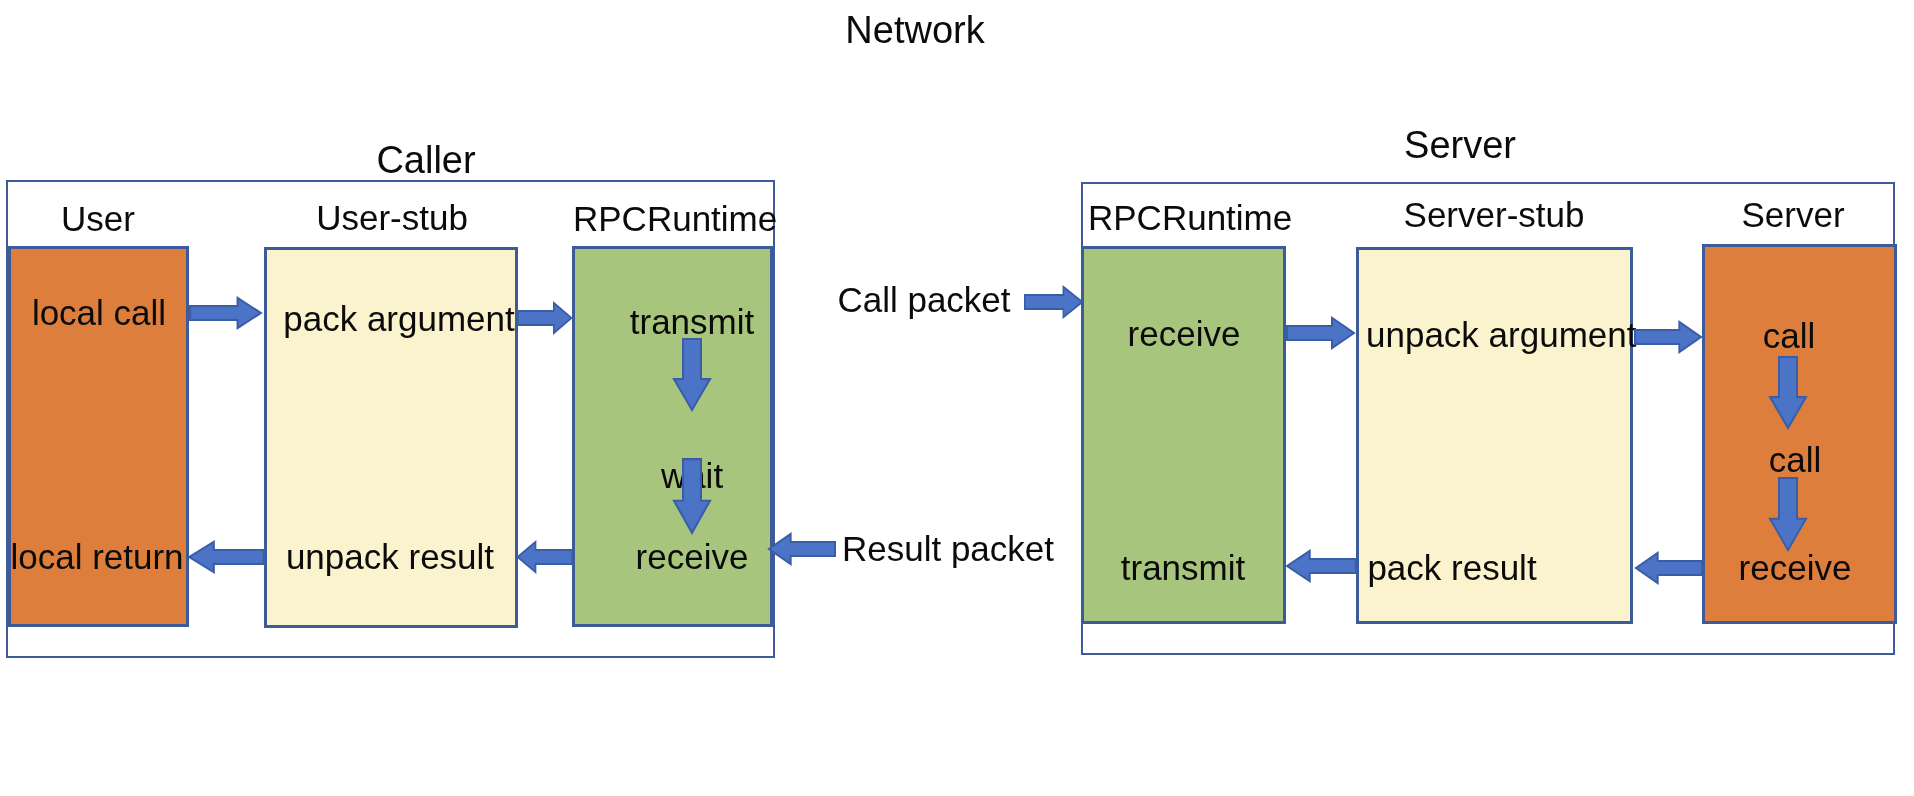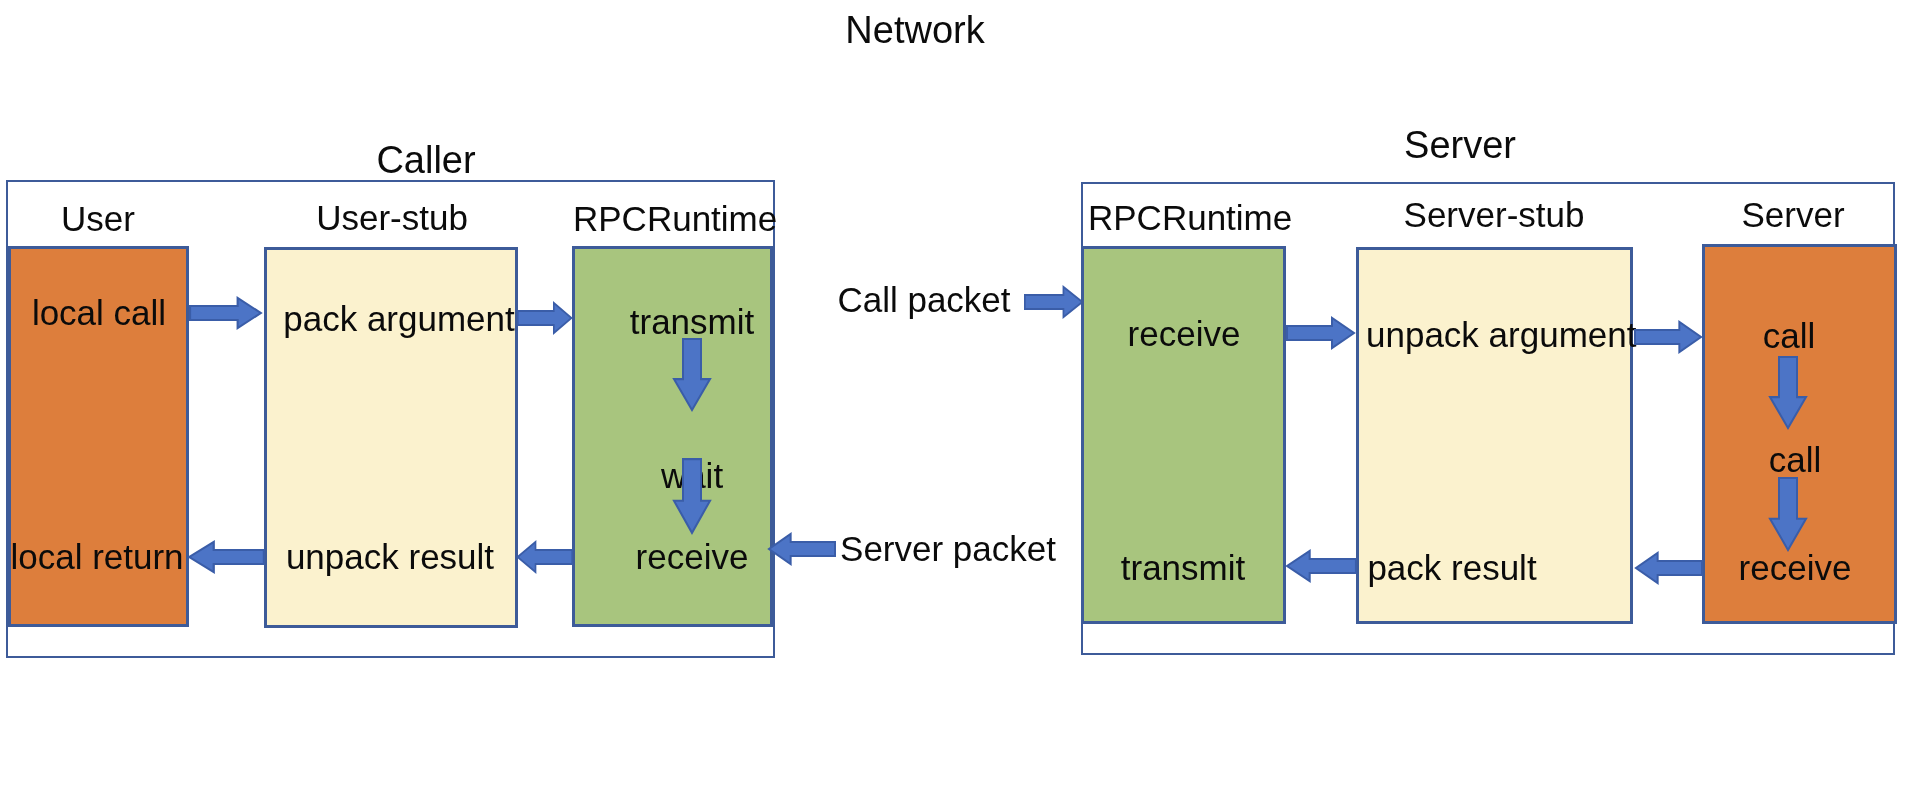--- a/index.html
+++ b/index.html
@@ -19,21 +19,21 @@
   .ar{position:absolute;}
   .ar svg{display:block;width:100%;height:100%;}
 </style>
 </head>
 <body>
 
 <div class="canvas">
 
   <div class="lbl title" style="left:765px;top:10px;width:300px;">Network</div>
   <div class="lbl" style="left:794px;top:280px;width:260px;">Call packet</div>
-  <div class="lbl" style="left:818px;top:529px;width:260px;">Server packet</div>
+  <div class="lbl" style="left:818px;top:529px;width:260px;">Result packet</div>
 
   <div class="lbl title" style="left:326px;top:128px;width:200px;margin-top:12px;">Caller</div>
   <div class="container" style="left:6px;top:180px;width:769px;height:478px;"></div>
 
   <div class="lbl" style="left:18px;top:199px;width:160px;">User</div>
   <div class="lbl" style="left:292px;top:198px;width:200px;">User-stub</div>
   <div class="lbl" style="left:573px;top:199px;width:200px;">RPCRuntime</div>
 
   <div class="box orange" style="left:8px;top:246px;width:181px;height:381px;"></div>
   <div class="box cream" style="left:264px;top:247px;width:254px;height:381px;"></div>

